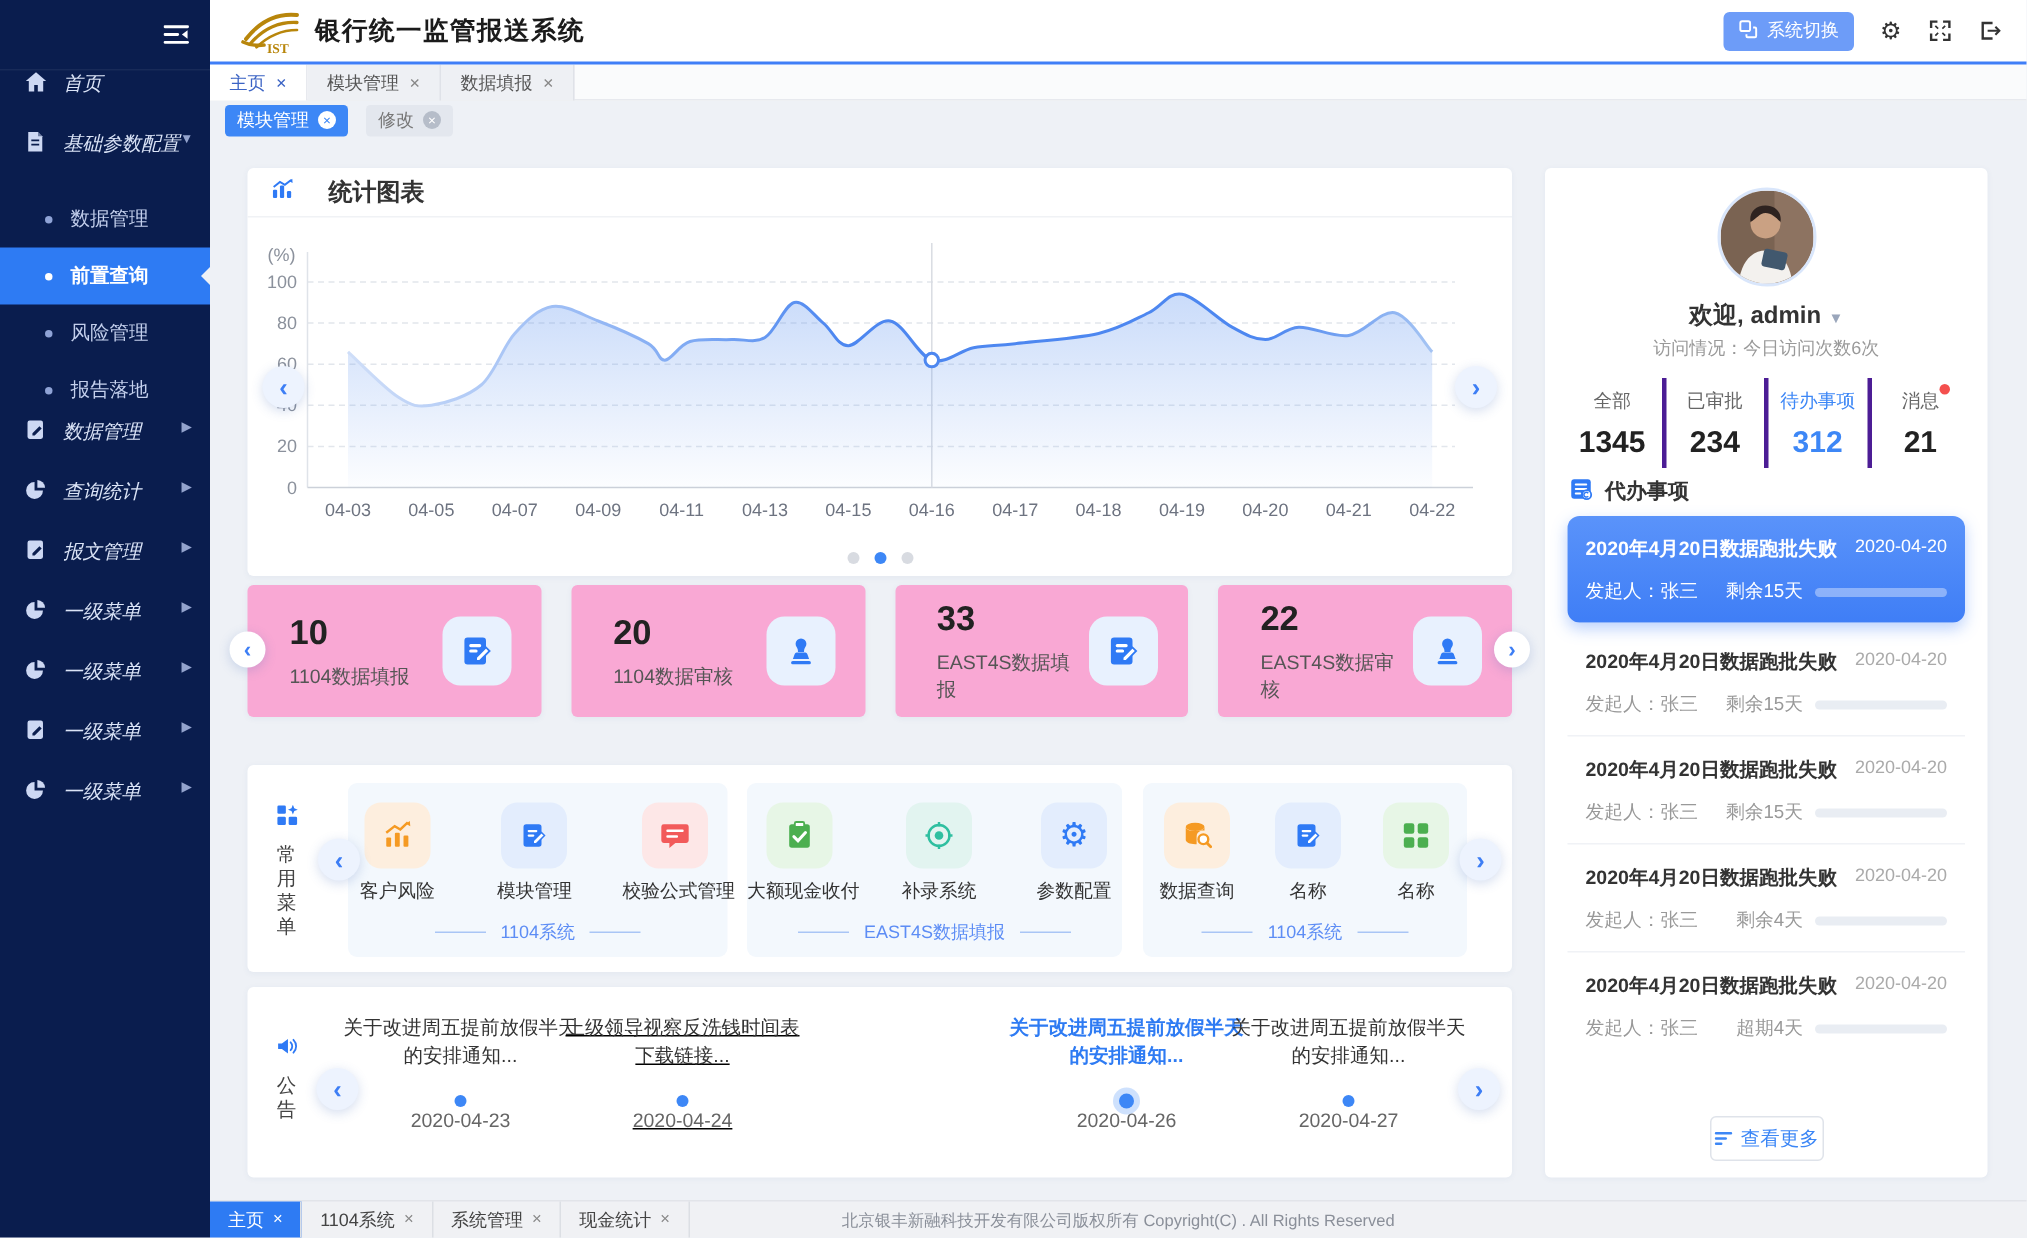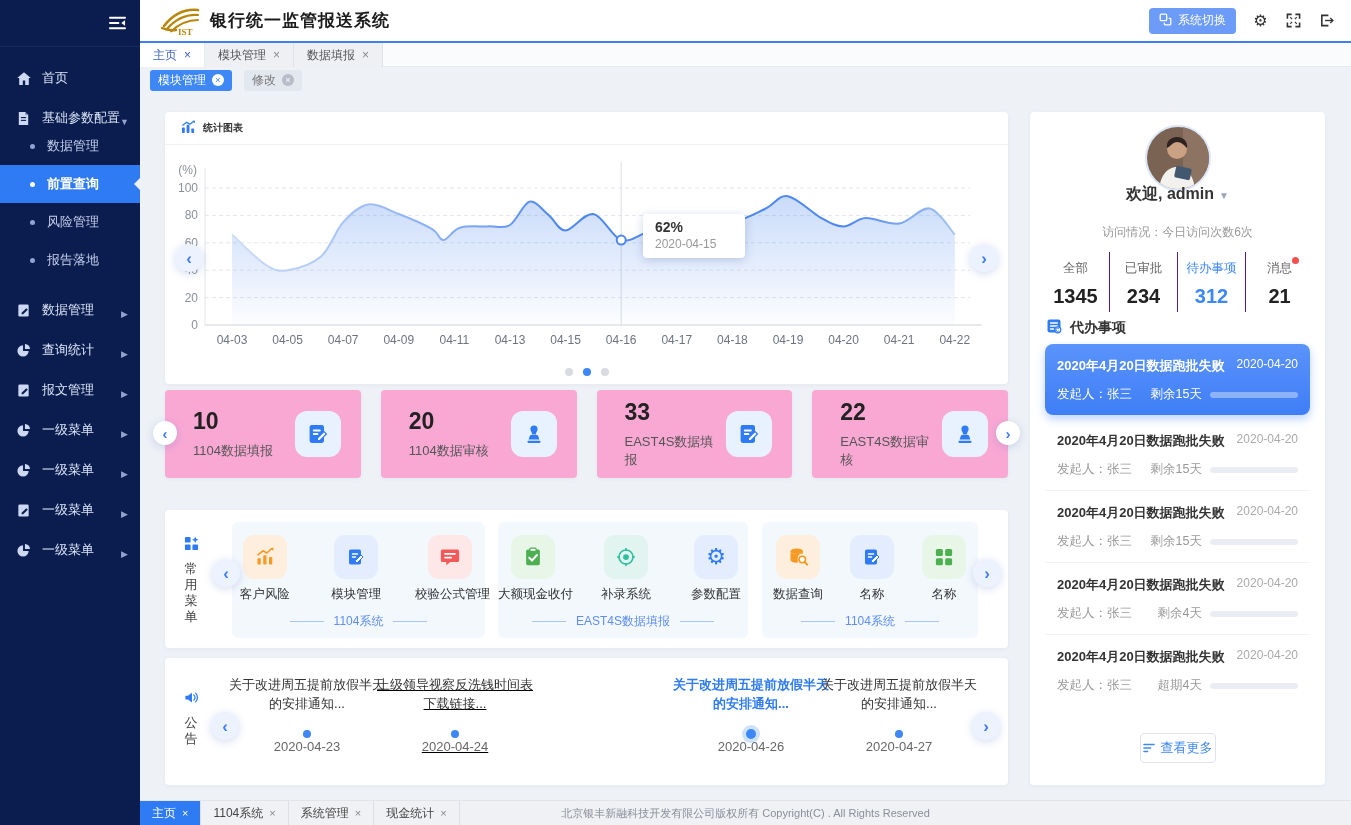--- a/index.html
+++ b/index.html
@@ -1,21 +1,21 @@
 <!DOCTYPE html>
 <html><head>
 <meta charset="utf-8">
 <style>
   * { margin:0; padding:0; box-sizing:border-box; }
   html,body { width:1351px; height:825px; overflow:hidden; font-family:"Liberation Sans","DejaVu Sans",sans-serif; background:#eef1f6; }
 
   
   #sidebar { position:absolute; left:0; top:0; width:140px; height:825px; background:#0a1d4e; z-index:5; }
   .sb-top { height:47px; display:flex; align-items:center; justify-content:flex-end; padding-right:14px; border-bottom:1px solid rgba(255,255,255,.06); }
-  .s-item { height:40px; display:flex; align-items:flex-end; padding:0 10px 0 16px; color:#dbe4f7; font-size:13px; cursor:pointer; position:relative; }
+  .s-item { height:40px; display:flex; align-items:flex-start; padding:0 10px 0 16px; color:#dbe4f7; font-size:13px; cursor:pointer; position:relative;font-style:italic; }
   .s-item .ic { width:16px; height:16px; margin-right:10px; flex:0 0 16px; color:#cdd8f3; }
   .s-item .lbl { flex:1; white-space:nowrap; }
   .s-item .arr { font-size:9px; color:#93a3cd; margin-right:2px; }
   .s-sub { height:38px; display:flex; align-items:center; padding-left:30px; color:#c3cfec; font-size:13px; cursor:pointer; position:relative; }
   .s-sub .dot { width:5px; height:5px; border-radius:50%; background:#8fa3d6; margin-right:12px; }
   .s-sub.active { background:#2e7bf3; color:#fff; font-weight:bold; }
   .s-sub.active .dot { background:#fff; }
   .s-sub.active::after { content:""; position:absolute; right:0; top:50%; margin-top:-6px; border:6px solid transparent; border-right-color:#eef1f6; }
 
   
@@ -36,21 +36,21 @@
   .chip { height:21px; border-radius:3px; display:flex; align-items:center; font-size:12px; padding:0 8px; gap:6px; cursor:pointer; }
   .chip.blue { background:#3d87f6; color:#fff; }
   .chip.gray { background:#e3e7ee; color:#777; }
   .chip .cx { width:12px; height:12px; border-radius:50%; font-size:9px; line-height:12px; text-align:center; }
   .chip.blue .cx { background:#fff; color:#3d87f6; }
   .chip.gray .cx { background:#b6bdc9; color:#fff; }
 
   
   .card { position:absolute; background:#fff; border-radius:4px; box-shadow:0 1px 4px rgba(40,70,140,.05); }
   #chart-card { left:165px; top:112px; width:843px; height:272px; }
-  .card-head { height:33px; display:flex; align-items:center; padding:0 16px; border-bottom:1px solid #f0f2f5; gap:7px; font-size:10px; color:#333; font-weight:bold; }
+  .card-head { height:33px; display:flex; align-items:center; padding:0 16px; border-bottom:1px solid #f0f2f5; gap:23px; font-size:16px; color:#333; font-weight:bold; }
   #chart-svg { position:absolute; left:0; top:36px; }
   .tooltip { position:absolute; left:478px; top:102px; width:102px; height:44px; background:#fff; border-radius:4px; box-shadow:0 2px 10px rgba(50,80,150,.25); padding:5px 12px; z-index:2; }
   .tooltip .tv { font-size:14px; font-weight:bold; color:#333; }
   .tooltip .td { font-size:12px; color:#999; margin-top:2px; }
   .pager { position:absolute; left:0; right:0; bottom:8px; display:flex; justify-content:center; gap:10px; }
   .pdot { width:8px; height:8px; border-radius:50%; background:#d8dbe1; cursor:pointer; }
   .pdot.on { background:#3d87f6; }
   .circle-btn { position:absolute; width:28px; height:28px; border-radius:50%; background:#edf3fe; box-shadow:0 2px 8px rgba(60,100,180,.22); color:#3d7ef5; display:flex; align-items:center; justify-content:center; font-size:17px; font-weight:bold; cursor:pointer; z-index:2; line-height:1; }
   .circle-btn.white { background:#fff; width:24px; height:24px; font-size:15px; }
 
@@ -83,43 +83,43 @@
   .ann-item { position:absolute; width:160px; text-align:center; cursor:pointer; }
   .ann-item .at { font-size:13px; color:#333; line-height:19px; height:38px; }
   .ann-item .ad { font-size:13px; color:#666; margin-top:26px; }
   .ann-item .adot { position:absolute; left:50%; top:55px; width:8px; height:8px; margin-left:-4px; border-radius:50%; background:#3d87f6; }
   .ann-item.active .at { color:#2e7bf3; font-weight:bold; }
   .ann-item.active .adot { width:10px; height:10px; margin-left:-5px; top:54px; box-shadow:0 0 0 4px rgba(61,135,246,.25); }
 
   
   #rpanel { left:1030px; top:112px; width:295px; height:673px; }
   .avatar-ring { position:absolute; left:50%; top:13px; margin-left:-33px; width:66px; height:66px; border-radius:50%; border:2px solid #d9e6fb; overflow:hidden; }
-  .welcome { position:absolute; top:72px; width:100%; text-align:center; font-size:16px; color:#333; font-weight:bold; }
+  .welcome { position:absolute; top:88px; width:100%; text-align:center; font-size:16px; color:#333; font-weight:bold; }
   .welcome .dd { font-size:10px; color:#9aa6bb; margin-left:5px; }
   .visits { position:absolute; top:112px; width:100%; text-align:center; font-size:12px; color:#999; }
   .pstats { position:absolute; top:140px; left:12px; right:12px; height:60px; display:flex; }
-  .pstat { flex:1; text-align:center; border-right:1px solid #4c1d95; position:relative; padding-top:6px; }
+  .pstat { flex:1; text-align:center; border-right:3px solid #4c1d95; position:relative; padding-top:6px; }
   .pstat:last-child { border-right:none; }
   .pstat .pl { font-size:12.5px; color:#666; position:relative; display:inline-block; }
   .pstat .pv { font-size:20px; font-weight:bold; color:#222; margin-top:8px; }
   .pstat.hl .pl, .pstat.hl .pv { color:#3d87f6; }
   .pstat .rdot { position:absolute; right:-7px; top:-3px; width:7px; height:7px; border-radius:50%; background:#f4504e; }
   .todo-head { position:absolute; top:206px; left:16px; display:flex; align-items:center; gap:8px; font-size:14px; color:#333; font-weight:bold; }
   #todo-list { position:absolute; top:232px; left:15px; right:15px; }
   .todo-item { padding:13px 12px 12px; border-bottom:1px solid #f0f2f6; cursor:pointer; }
   .todo-item .r1 { display:flex; font-size:13px; font-weight:bold; color:#333; }
   .todo-item .r1 .dt { margin-left:auto; font-weight:normal; color:#aaa; font-size:12px; }
   .todo-item .r2 { display:flex; align-items:center; margin-top:11px; font-size:12.5px; color:#999; }
   .todo-item .rem { margin-left:auto; margin-right:8px; }
   .pbar { width:88px; height:6px; border-radius:3px; background:#e9edf3; overflow:hidden; }
   .pbar .fill { height:100%; border-radius:3px; }
   .todo-item.active { background:linear-gradient(180deg,#5a93fa,#3f7ef6); border-radius:8px; border-bottom:none; color:#fff; box-shadow:0 4px 10px rgba(63,126,246,.35); margin-bottom:4px; }
   .todo-item.active .r1, .todo-item.active .r1 .dt, .todo-item.active .r2 { color:#fff; }
   .todo-item.active .pbar { background:rgba(255,255,255,.38); }
-  .more-btn { position:absolute; bottom:22px; left:50%; margin-left:-38px; width:76px; height:30px; background:#fff; border:1px solid #dfe3ea; border-radius:4px; color:#3d87f6; font-size:13px; display:flex; align-items:center; justify-content:center; gap:6px; cursor:pointer; }
+  .more-btn { position:absolute; bottom:11px; left:50%; margin-left:-38px; width:76px; height:30px; background:#fff; border:1px solid #dfe3ea; border-radius:4px; color:#3d87f6; font-size:13px; display:flex; align-items:center; justify-content:center; gap:6px; cursor:pointer; }
 
   
   #footer { position:absolute; left:140px; right:0; bottom:0; height:25px; background:#f0f1f4; border-top:1px solid #e2e4e9; display:flex; align-items:stretch; }
   .ftab { display:flex; align-items:center; padding:0 12px; font-size:12px; color:#444; border-right:1px solid #dcdfe4; gap:6px; cursor:pointer; }
   .ftab .x { color:#888; font-size:11px; }
   .ftab.active { background:#2e7bf3; color:#fff; }
   .ftab.active .x { color:#fff; }
   .copyright { position:absolute; left:0; right:0; top:0; height:25px; display:flex; align-items:center; justify-content:center; font-size:11px; color:#8a8f99; pointer-events:none; }
 </style>
 </head>
@@ -350,24 +350,20 @@
       <text x="567.4000000000001" y="196" text-anchor="middle" fill="#6d7380" font-size="12">04-18</text>
       <text x="623" y="196" text-anchor="middle" fill="#6d7380" font-size="12">04-19</text>
       <text x="678.6" y="196" text-anchor="middle" fill="#6d7380" font-size="12">04-20</text>
       <text x="734.2" y="196" text-anchor="middle" fill="#6d7380" font-size="12">04-21</text>
       <text x="789.8000000000001" y="196" text-anchor="middle" fill="#6d7380" font-size="12">04-22</text>
       <line x1="456.2" y1="14" x2="456.2" y2="177" stroke="#d9dce2"></line>
       <path d="M67,86.58C72.6,91.6,91.1,110.8,100.4,116.7C109.6,122.7,113.3,123.6,122.6,122.2C131.9,120.8,146.7,116.5,156.0,108.5C165.2,100.5,170.3,82.9,178.2,74.3C186.1,65.6,194.0,57.8,203.2,56.4C212.5,55.1,223.1,61.9,233.8,66.0C244.5,70.1,259.7,76.8,267.2,81.1C274.6,85.4,273.6,92.3,278.3,92.1C282.9,91.8,287.5,82.0,295.0,79.7C302.4,77.4,314.4,78.8,322.8,78.4C331.1,77.9,338.1,81.1,345.0,77.0C351.9,72.9,358.0,55.3,364.5,53.7C370.9,52.1,377.9,62.6,383.9,67.4C389.9,72.2,393.2,82.7,400.6,82.5C408.0,82.2,419.1,64.4,428.4,66.0C437.7,67.6,446.9,89.1,456.2,92.1C465.5,95.0,474.7,85.7,484.0,83.8C493.3,82.0,497.9,82.7,511.8,81.1C525.7,79.5,552.6,77.7,567.4,74.3C582.2,70.8,591.5,64.9,600.8,60.5C610.0,56.2,613.7,46.6,623.0,48.2C632.3,49.8,647.1,65.1,656.4,70.1C665.6,75.2,671.2,78.4,678.6,78.4C686.0,78.4,691.6,70.6,700.8,70.1C710.1,69.7,723.5,77.2,734.2,75.6C744.9,74.0,755.5,58.7,764.8,60.5C774.0,62.4,785.6,82.2,789.8,86.6 L789.8000000000001,177 L67,177 Z" fill="url(#areaGrad)"></path>
       <path d="M67,86.58C72.6,91.6,91.1,110.8,100.4,116.7C109.6,122.7,113.3,123.6,122.6,122.2C131.9,120.8,146.7,116.5,156.0,108.5C165.2,100.5,170.3,82.9,178.2,74.3C186.1,65.6,194.0,57.8,203.2,56.4C212.5,55.1,223.1,61.9,233.8,66.0C244.5,70.1,259.7,76.8,267.2,81.1C274.6,85.4,273.6,92.3,278.3,92.1C282.9,91.8,287.5,82.0,295.0,79.7C302.4,77.4,314.4,78.8,322.8,78.4C331.1,77.9,338.1,81.1,345.0,77.0C351.9,72.9,358.0,55.3,364.5,53.7C370.9,52.1,377.9,62.6,383.9,67.4C389.9,72.2,393.2,82.7,400.6,82.5C408.0,82.2,419.1,64.4,428.4,66.0C437.7,67.6,446.9,89.1,456.2,92.1C465.5,95.0,474.7,85.7,484.0,83.8C493.3,82.0,497.9,82.7,511.8,81.1C525.7,79.5,552.6,77.7,567.4,74.3C582.2,70.8,591.5,64.9,600.8,60.5C610.0,56.2,613.7,46.6,623.0,48.2C632.3,49.8,647.1,65.1,656.4,70.1C665.6,75.2,671.2,78.4,678.6,78.4C686.0,78.4,691.6,70.6,700.8,70.1C710.1,69.7,723.5,77.2,734.2,75.6C744.9,74.0,755.5,58.7,764.8,60.5C774.0,62.4,785.6,82.2,789.8,86.6" fill="none" stroke="url(#lineGrad)" stroke-width="2"></path>
       <circle cx="456.2" cy="92.06" r="4.5" fill="#fff" stroke="#4d87f0" stroke-width="2"></circle>
     </svg>
-  <div class="tooltip">
-    <div class="tv">62%</div>
-    <div class="td">2020-04-15</div>
-  </div>
   <div class="circle-btn" style="left:10px; top:132px;">‹</div>
   <div class="circle-btn" style="right:10px; top:132px;">›</div>
   <div class="pager">
       <span class="pdot"></span>
       <span class="pdot on"></span>
       <span class="pdot"></span>
     </div>
 </div>
 
 <div id="stats-row">

